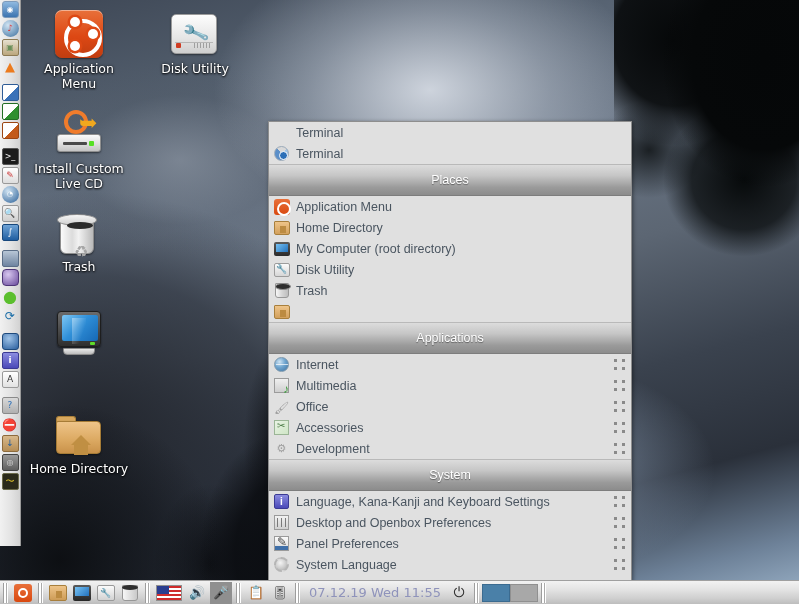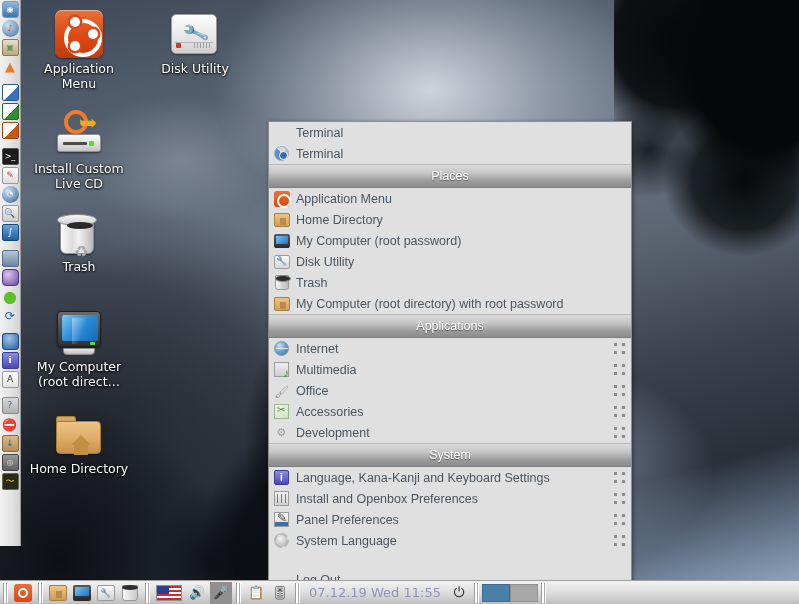--- a/index.html
+++ b/index.html
@@ -192,21 +192,21 @@
   }
   .submenu-dots i {
     position: absolute; width: 3px; height: 3px; background: #8a8a8a; display:block;
   }
   .submenu-dots i:nth-child(1){ left:0; top:0; }
   .submenu-dots i:nth-child(2){ right:0; top:0; }
   .submenu-dots i:nth-child(3){ left:0; bottom:0; }
   .submenu-dots i:nth-child(4){ right:0; bottom:0; }
 
   .menu-header {
-    height: 24px; display: flex; align-items: center; justify-content: center;
+    height: 32px; display: flex; align-items: center; justify-content: center;
     color: #ffffff; font-size: 12.5px;
     text-shadow: 0 1px 1px rgba(0,0,0,0.45);
     background: linear-gradient(180deg,#dcdcdc 0%, #c6c6c6 35%, #9a9a9a 75%, #8c8c8c 100%);
     border-top: 1px solid #b9b9b9; border-bottom: 1px solid #7d7d7d;
   }
   .menu-spacer { height: 18px; }
 
   
   .ic-chromium { width:15px;height:15px;border-radius:50%;
     background: conic-gradient(from -40deg,#d9d9d9 0 25%, #9fc4e8 25% 60%, #5b8fc9 60% 100%);
@@ -433,21 +433,20 @@
       <div class="monitor">
         <div class="bez">
             <div class="scr">
               <div class="glare"></div>
             </div>
           </div>
         <div class="pled"></div>
         <div class="base"></div>
       </div>
     </div>
-    <div class="caption">My Computer (root direct…</div>
   </div>
 
   <div class="desk-icon" style="left:27px; top:410px;">
     <div class="glyph">
       <div class="folder">
         <div class="tab"></div>
         <div class="body">
             <div class="house"></div>
             <div class="house2"></div>
           </div>
@@ -480,39 +479,38 @@
     <div class="menu-item">
       <span class="mi-icon">
           <span class="ic-folder"></span>
         </span>
       <span class="mi-label">Home Directory</span>
     </div>
     <div class="menu-item">
       <span class="mi-icon">
           <span class="ic-monitor"></span>
         </span>
-      <span class="mi-label">My Computer (root password)</span>
+      <span class="mi-label">My Computer (root directory)</span>
     </div>
     <div class="menu-item">
       <span class="mi-icon">
           <span class="ic-drive">🔧</span>
         </span>
       <span class="mi-label">Disk Utility</span>
     </div>
     <div class="menu-item">
       <span class="mi-icon">
           <span class="ic-trash"></span>
         </span>
       <span class="mi-label">Trash</span>
     </div>
     <div class="menu-item">
       <span class="mi-icon">
           <span class="ic-folder"></span>
         </span>
-      <span class="mi-label">My Computer (root directory) with root password</span>
     </div>
 
     <div class="menu-header">Applications</div>
 
     <div class="menu-item">
       <span class="mi-icon">
           <span class="ic-globe"></span>
         </span>
       <span class="mi-label">Internet</span>
       <span class="submenu-dots">
@@ -582,21 +580,21 @@
           <i></i>
           <i></i>
           <i></i>
           <i></i>
         </span>
     </div>
     <div class="menu-item">
       <span class="mi-icon">
           <span class="ic-slider"></span>
         </span>
-      <span class="mi-label">Install and Openbox Preferences</span>
+      <span class="mi-label">Desktop and Openbox Preferences</span>
       <span class="submenu-dots">
           <i></i>
           <i></i>
           <i></i>
           <i></i>
         </span>
     </div>
     <div class="menu-item">
       <span class="mi-icon">
           <span class="ic-pen"></span>

